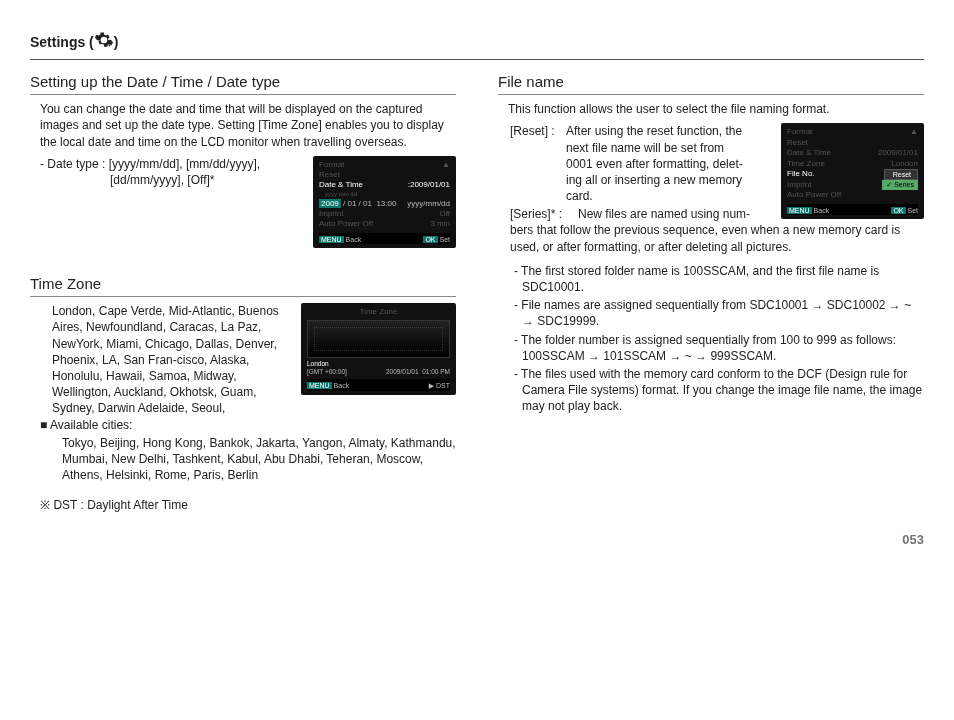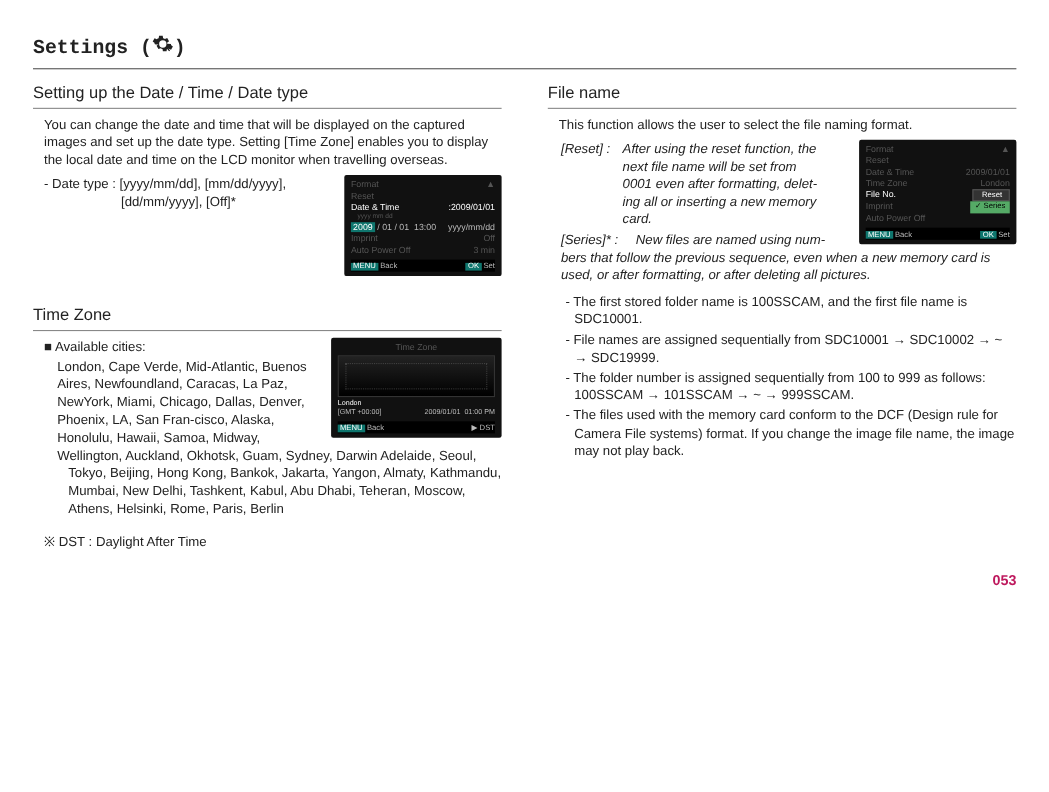--- a/index.html
+++ b/index.html
@@ -8,27 +8,26 @@
     margin: 0;
     padding: 30px 30px 10px 30px;
     width: 954px;
     height: 720px;
     color: #222;
     font-size: 12px;
     line-height: 1.35;
     background: #fff;
   }
   h1 {
-    font-size: 18px;
+    font-size: 14px;
     font-weight: bold;
     margin: 0 0 4px 0;
     display: flex;
     align-items: center;
     gap: 0;
-    font-family: Liberation Mono, monospace;
   }
   .hr-main { border: none; border-top: 1.5px solid #555; margin: 2px 0 12px 0; }
   .cols { display: flex; gap: 42px; }
   .col { flex: 1; min-width: 0; }
   h2 {
     font-size: 15px;
     font-weight: normal;
     margin: 0 0 2px 0;
   }
   .hr-sub { border: none; border-top: 1px solid #888; margin: 2px 0 6px 0; }
@@ -47,21 +46,21 @@
     margin-left: 8px;
   }
   .lcd .bright { color: #fff; }
   .lcd .dim { color: #555; }
   .lcd-row { display:flex; justify-content:space-between; }
   .lcd-bar { display:flex; justify-content:space-between; background:#000; margin-top:3px; padding-top:2px; font-size:7px;}
   .lcd .hl { background:#0f766e; color:#fff; padding:0 2px; }
   .lcd .map { height:38px; background:linear-gradient(#222,#000); border:1px solid #333; margin:2px 0; position:relative;}
   .lcd .map::before{content:"";position:absolute;inset:6px;border:1px dotted rgba(120,120,120,.4);}
   .clearfix::after { content:""; display:block; clear:both; }
-  .page-num { text-align: right; font-weight: bold; color:#be185d; font-size:13px; margin-top:14px;}
+  .page-num { text-align: right; font-weight: bold; color:#737373; font-size:13px; margin-top:14px;}
   .gear { display:inline-block; vertical-align:middle; }
 </style>
 </head>
 <body>
 
 <h1>
   <span>Settings (</span>
   <span class="gear">
     <svg width="20" height="20" viewBox="0 0 24 24">
         <path fill="#222" d="M12 8a4 4 0 1 0 0 8 4 4 0 0 0 0-8zm9 4a7 7 0 0 1-.1 1.2l2.1 1.6-2 3.5-2.5-1a7 7 0 0 1-2 .1l-.4 2.6h-4l-.4-2.6a7 7 0 0 1-2-.9l-2.5 1-2-3.5 2.1-1.6A7 7 0 0 1 3 12c0-.4 0-.8.1-1.2L1 9.2l2-3.5 2.5 1c.6-.5 1.3-.8 2-.9L7.9 3h4l.4 2.6c.7.2 1.4.5 2 .9l2.5-1 2 3.5-2.1 1.6c.1.4.1.8.1 1.2z"></path>
@@ -127,22 +126,22 @@
         <div class="map"></div>
         <div class="lcd-row" style="font-size:6.5px;">
           <span><span class="bright">London</span><br><span>[GMT +00:00]</span></span>
           <span style="align-self:flex-end;"><span>2009/01/01</span>&nbsp;&nbsp;<span>01:00 PM</span></span>
         </div>
         <div class="lcd-bar">
           <span><span class="hl">MENU</span> <span>Back</span></span>
           <span>▶ <span>DST</span></span>
         </div>
       </div>
+      <p style="margin:0 0 0 12px;">London, Cape Verde, Mid-Atlantic, Buenos Aires, Newfoundland, Caracas, La Paz, NewYork, Miami, Chicago, Dallas, Denver, Phoenix, LA, San Fran-cisco, Alaska, Honolulu, Hawaii, Samoa, Midway, Wellington, Auckland, Okhotsk, Guam, Sydney, Darwin Adelaide, Seoul,</p>
       <p style="margin:0 0 2px 0;">■ Available cities:</p>
-      <p style="margin:0 0 0 12px;">London, Cape Verde, Mid-Atlantic, Buenos Aires, Newfoundland, Caracas, La Paz, NewYork, Miami, Chicago, Dallas, Denver, Phoenix, LA, San Fran-cisco, Alaska, Honolulu, Hawaii, Samoa, Midway, Wellington, Auckland, Okhotsk, Guam, Sydney, Darwin Adelaide, Seoul,</p>
     </div>
     <p class="indent" style="margin:0 0 0 22px;">Tokyo, Beijing, Hong Kong, Bankok, Jakarta, Yangon, Almaty, Kathmandu, Mumbai, New Delhi, Tashkent, Kabul, Abu Dhabi, Teheran, Moscow, Athens, Helsinki, Rome, Paris, Berlin</p>
 
     <p class="indent" style="margin-top:14px;">※ DST : Daylight After Time</p>
   </div>
 
   <div class="col">
     <h2>File name</h2>
     <hr class="hr-sub">
     <p class="indent">This function allows the user to select the file naming format.</p>
@@ -178,21 +177,21 @@
         </div>
         <div class="lcd-row dim">
             <span>Auto Power Off</span>
           </div>
         <div class="lcd-bar">
           <span><span class="hl">MENU</span> <span>Back</span></span>
           <span><span class="hl">OK</span> <span>Set</span></span>
         </div>
       </div>
 
-      <div style="padding-left:12px;font-style:italic;">
+      <div style="padding-left:12px;">
         <p style="margin:2px 0;">
           <span style="display:inline-block;width:56px;vertical-align:top;">[Reset]  :</span><span style="display:inline-block;width:180px;vertical-align:top;">After using the reset function, the next file name will be set from 0001 even after formatting, delet-ing all or inserting a new memory card.</span>
         </p>
         <p style="margin:2px 0;">
           <span style="display:inline-block;width:68px;vertical-align:top;">[Series]* :</span><span>New files are named using num-bers that follow the previous sequence, even when a new memory card is used, or after formatting, or after deleting all pictures.</span>
         </p>
       </div>
     </div>
 
     <div class="bullets indent" style="margin-top:6px;">

